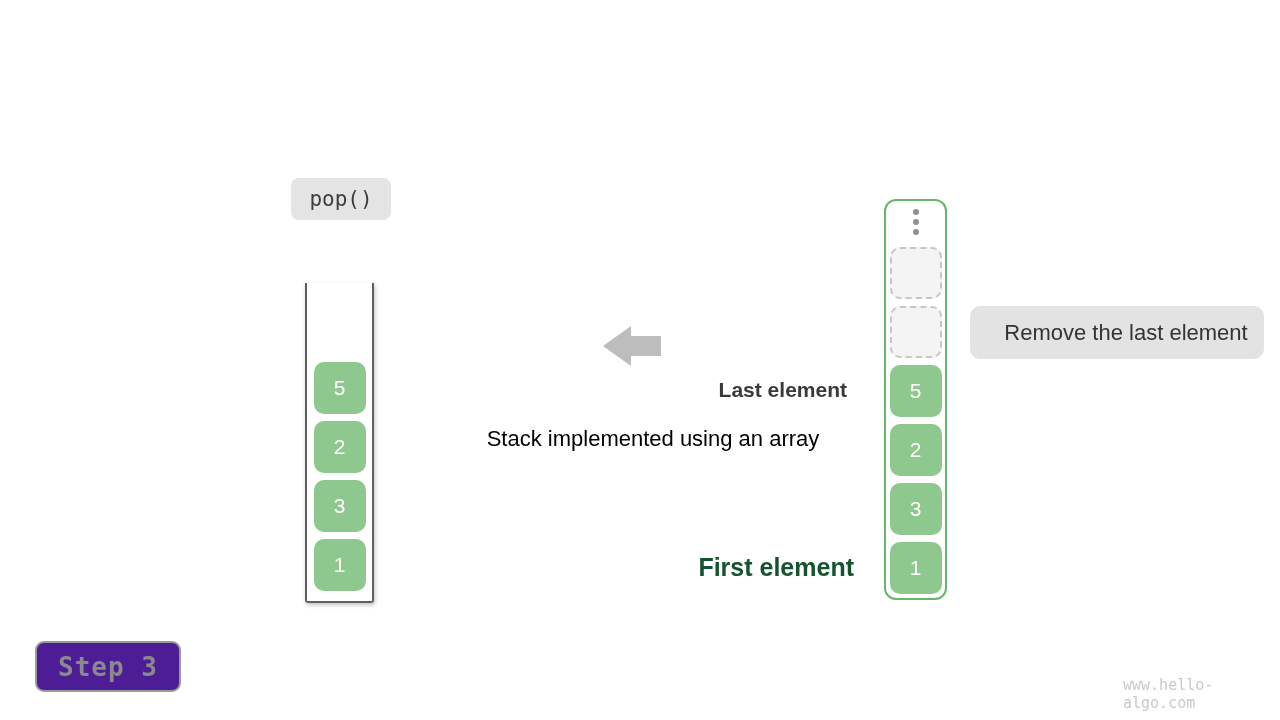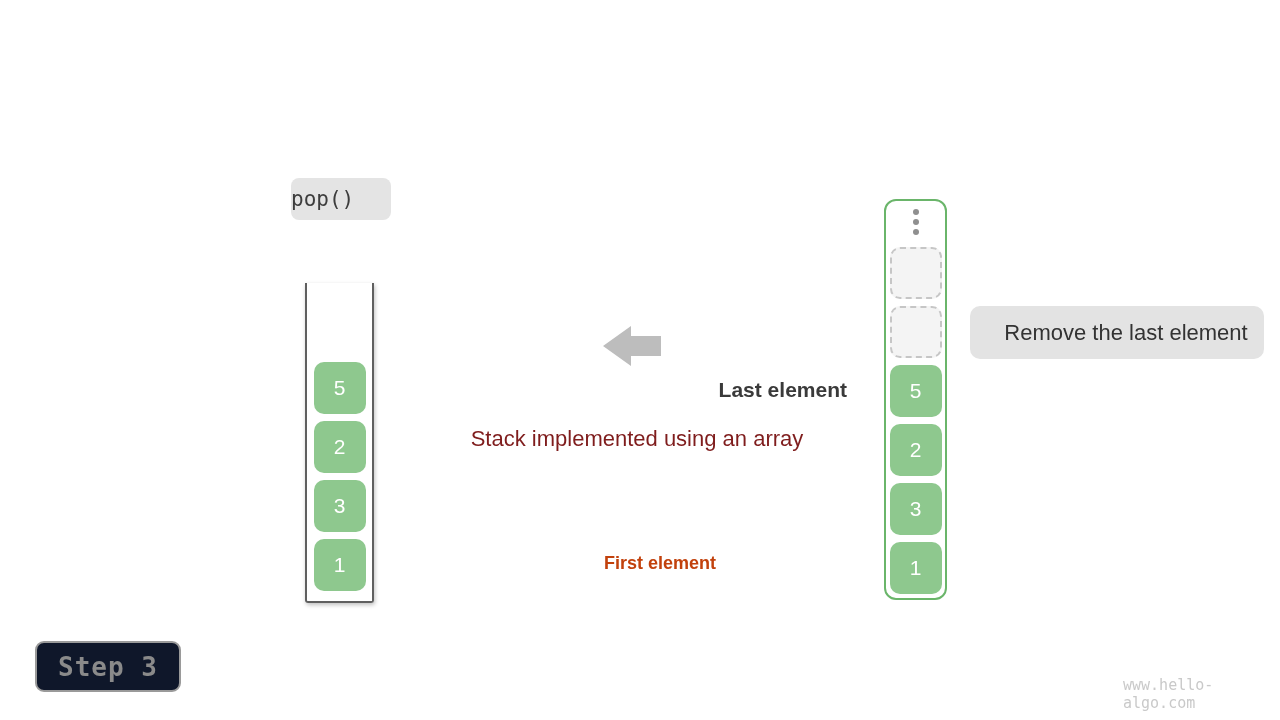--- a/index.html
+++ b/index.html
@@ -11,21 +11,21 @@
     background: #ffffff;
     font-family: "Liberation Sans", sans-serif;
     overflow: hidden;
   }
 
   
   .op-box {
     position: absolute; left: 291px; top: 178px;
     width: 100px; height: 42px;
     background: #e4e4e4; border-radius: 8px;
-    display: flex; align-items: center; justify-content: flex-start;
+    display: flex; align-items: center; justify-content: center;
     font-family: "DejaVu Sans Mono", monospace;
     font-size: 21px; color: #3d3d3d;
   }
 
   
   .stack-container {
     position: absolute; left: 305px; top: 283px;
     width: 69px; height: 320px;
     border-left: 2px solid #5f5f5f;
     border-right: 2px solid #5f5f5f;
@@ -47,25 +47,25 @@
   
   .arrow-wrap { position: absolute; left: 603px; top: 325px; width: 58px; height: 42px; }
 
   
   .last-label {
     position: absolute; left: 597px; top: 378px; width: 250px;
     text-align: right; font-size: 21px; font-weight: bold; color: #3a3a3a;
   }
   .first-label {
     position: absolute; left: 604px; top: 553px; width: 250px;
-    text-align: left; font-size: 18px; font-weight: bold; color: #c2410c;
+    text-align: right; font-size: 25px; font-weight: bold; color: #14532d;
   }
   .caption {
-    position: absolute; left: 437px; top: 426px; width: 400px;
-    text-align: center; font-size: 22px; color: #7f1d1d;
+    position: absolute; left: 453px; top: 426px; width: 400px;
+    text-align: center; font-size: 22px; color: #000000;
   }
 
   
   .array-container {
     position: absolute; left: 884px; top: 199px;
     width: 63px; height: 401px;
     border: 2px solid #6ab56a; border-radius: 12px;
     display: flex; flex-direction: column; align-items: center;
     gap: 7px;
   }
@@ -90,21 +90,21 @@
     width: 294px; height: 53px;
     background: #e3e3e3; border-radius: 10px;
     display: flex; align-items: center; justify-content: center;
     font-size: 22px; color: #333333; padding-left: 18px;
   }
 
   
   .step-box {
     position: absolute; left: 35px; top: 641px;
     width: 146px; height: 51px;
-    background: #0f172a;
+    background: #4c1d95;
     border: 2px solid #9a9a9a; border-radius: 9px;
     display: flex; align-items: center; justify-content: center;
     font-family: "DejaVu Sans Mono", monospace;
     font-size: 26px; font-weight: bold; color: #8a8a8a; letter-spacing: 1px;
   }
 
   
   .watermark {
     position: absolute; left: 1077px; top: 676px;
     font-family: "DejaVu Sans Mono", monospace;

